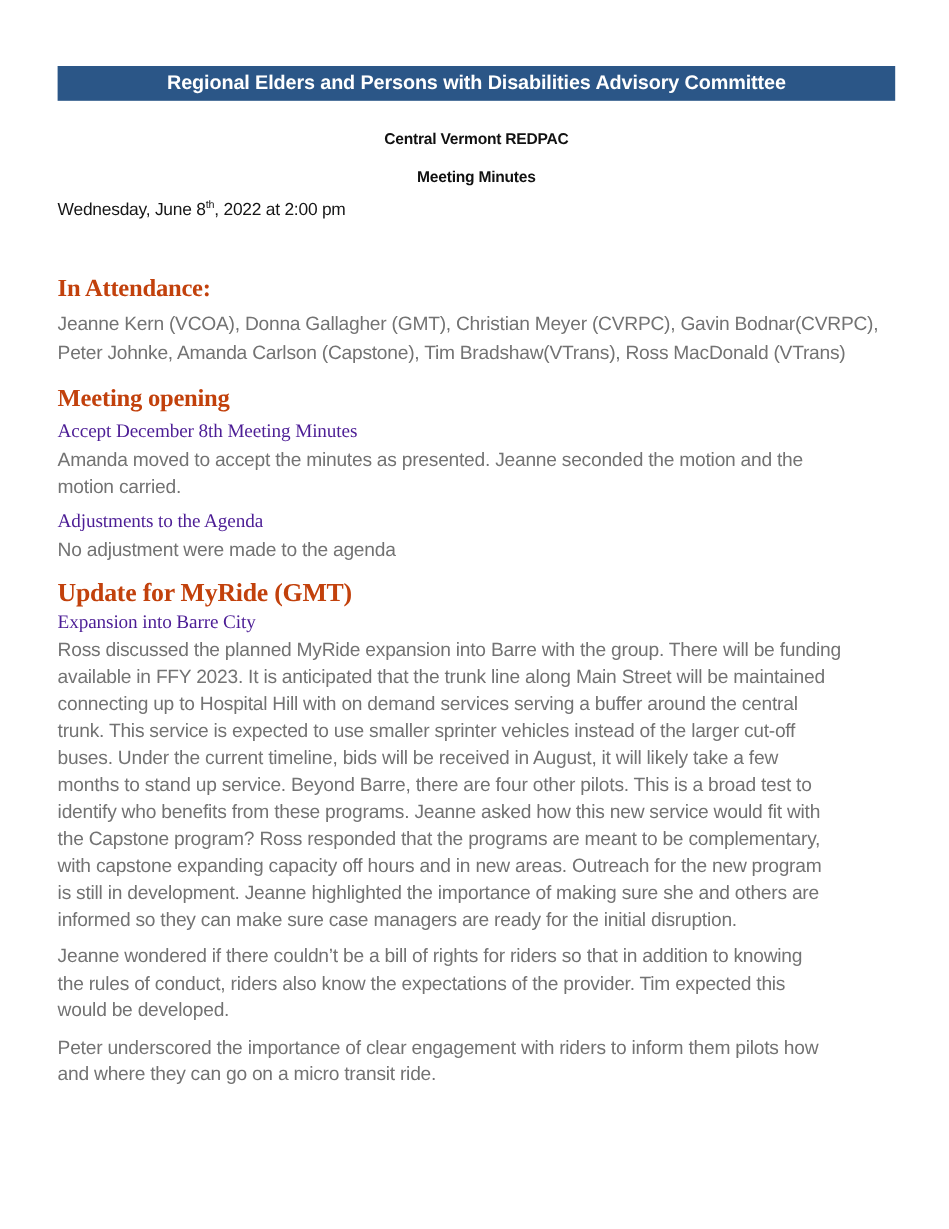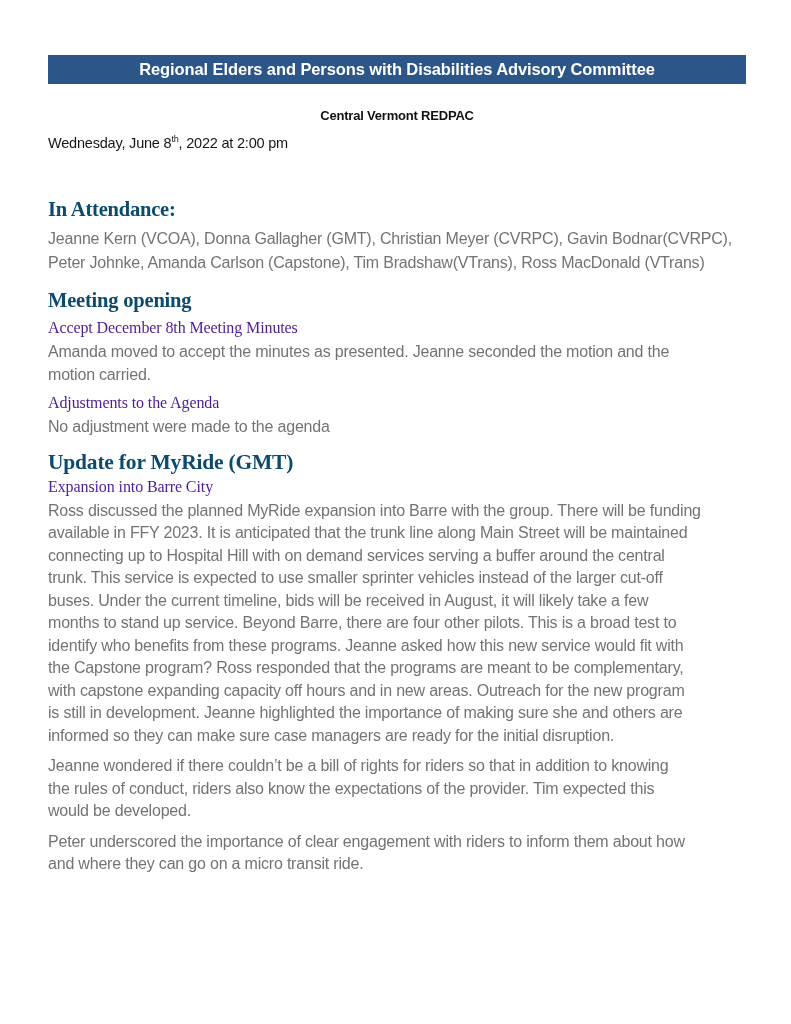--- a/index.html
+++ b/index.html
@@ -50,21 +50,21 @@
     letter-spacing: -0.2px;
   }
   .doc-date sup {
     font-size: 9px;
     vertical-align: super;
     line-height: 0;
   }
   .h1 {
     font-family: "Liberation Serif", serif;
     font-weight: bold;
-    color: #0c4a6e;
+    color: #c2410c;
     font-size: 20.5px;
     line-height: 26px;
     margin: 0;
     letter-spacing: -0.2px;
   }
   .h1.attendance { margin-top: 43px; }
   .h1.opening    { margin-top: 12px; }
   .h1.myride     { margin-top: 10px; font-size: 21.5px; line-height: 27px; }
   .h2 {
     font-family: "Liberation Serif", serif;
@@ -92,20 +92,21 @@
 </head>
 <body>
 
 <div class="doc-page">
 
   <div class="banner">
     <span>Regional Elders and Persons with Disabilities Advisory Committee</span>
   </div>
 
   <p class="doc-title">Central Vermont REDPAC</p>
+  <p class="doc-title second">Meeting Minutes</p>
 
   <p class="doc-date"><span>Wednesday, June 8</span><sup>th</sup><span>, 2022 at 2:00 pm</span></p>
 
   <p class="h1 attendance">In Attendance:</p>
   <p class="body-text attendees">Jeanne Kern (VCOA), Donna Gallagher (GMT), Christian Meyer (CVRPC), Gavin Bodnar(CVRPC),
 Peter Johnke, Amanda Carlson (Capstone), Tim Bradshaw(VTrans), Ross MacDonald (VTrans)</p>
 
   <p class="h1 opening">Meeting opening</p>
 
   <p class="h2 sub1">Accept December 8th Meeting Minutes</p>
@@ -125,16 +126,16 @@
 buses. Under the current timeline, bids will be received in August, it will likely take a few
 months to stand up service. Beyond Barre, there are four other pilots. This is a broad test to
 identify who benefits from these programs. Jeanne asked how this new service would fit with
 the Capstone program? Ross responded that the programs are meant to be complementary,
 with capstone expanding capacity off hours and in new areas. Outreach for the new program
 is still in development. Jeanne highlighted the importance of making sure she and others are
 informed so they can make sure case managers are ready for the initial disruption.</p>
   <p class="body-text para-gap">Jeanne wondered if there couldn’t be a bill of rights for riders so that in addition to knowing
 the rules of conduct, riders also know the expectations of the provider. Tim expected this
 would be developed.</p>
-  <p class="body-text para-gap">Peter underscored the importance of clear engagement with riders to inform them about how
+  <p class="body-text para-gap">Peter underscored the importance of clear engagement with riders to inform them pilots how
 and where they can go on a micro transit ride.</p>
 
 </div>
 
 </body></html>

